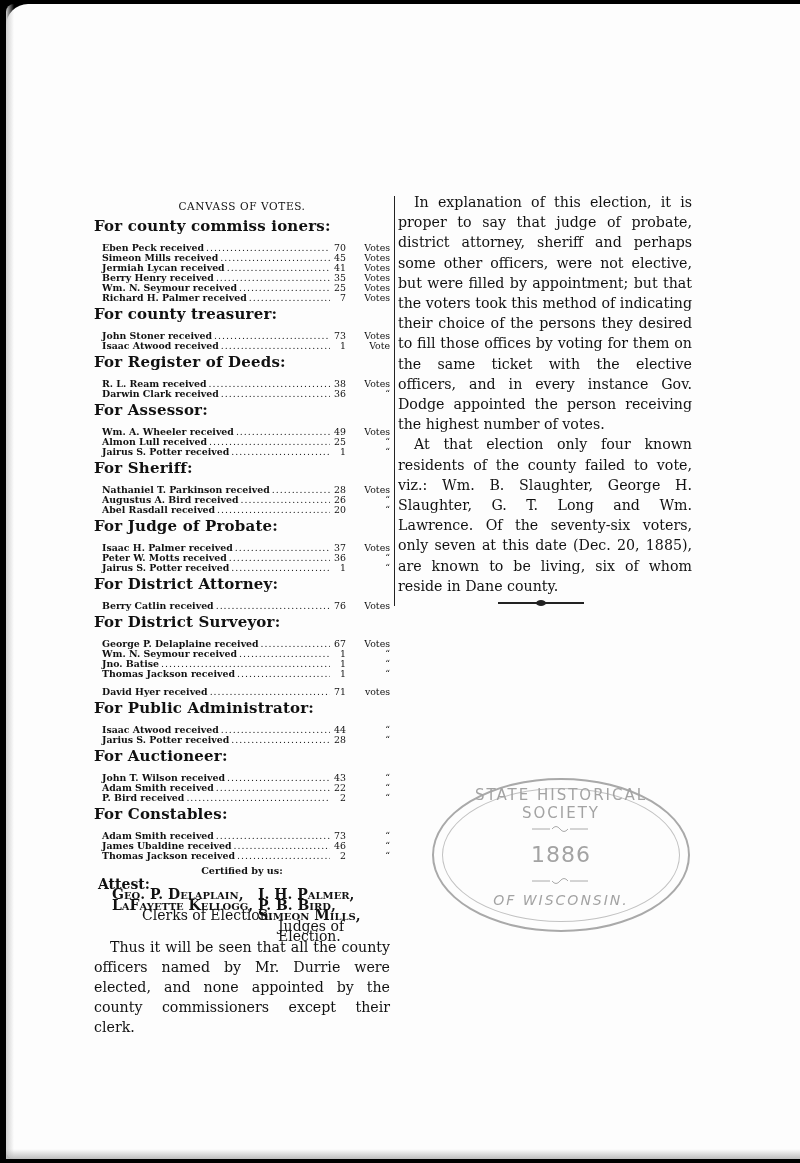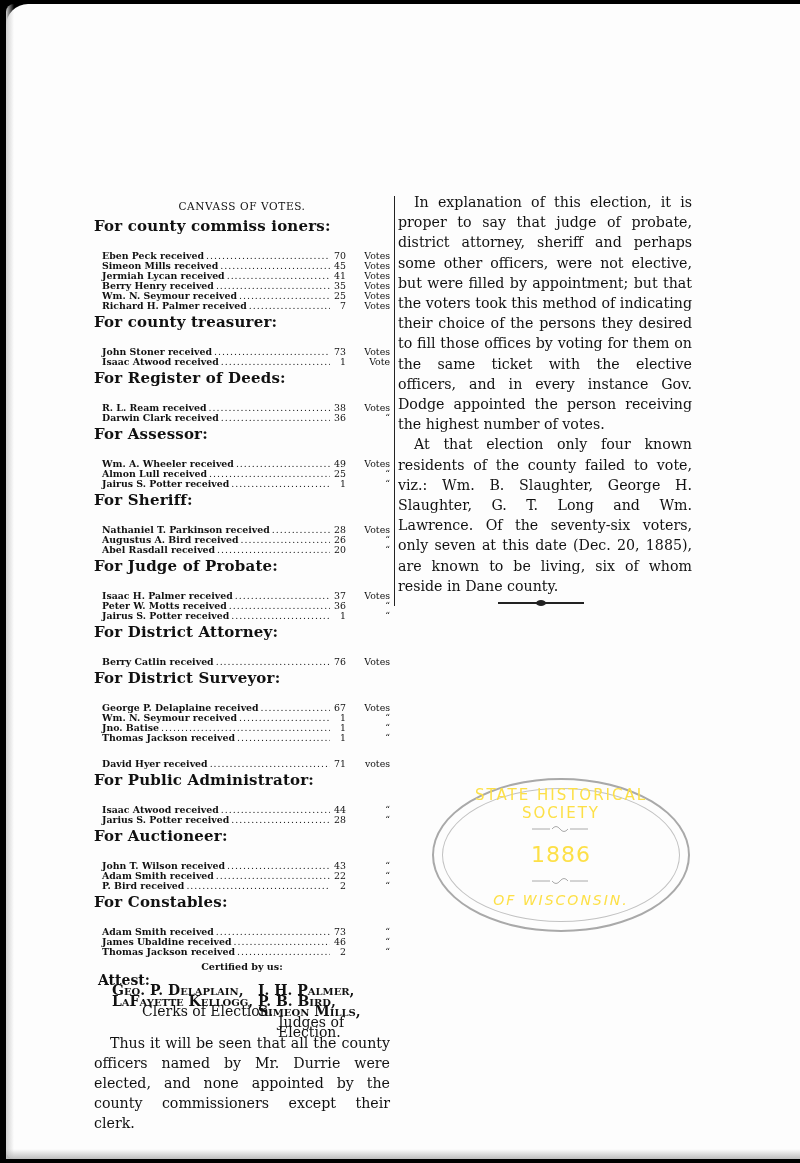--- a/index.html
+++ b/index.html
@@ -35,21 +35,21 @@
   }
   .doc-title {
     text-align: center; font-size: 10.5px; letter-spacing: 0.6px;
     margin: 0 0 6px 0; font-weight: normal;
   }
   .section { margin: 0 0 2px 0; }
   .section-heading {
     font-size: 15px; line-height: 17px; margin: 0 0 2px 0; font-weight: bold;
     letter-spacing: 0.2px;
   }
-  .entries { padding-left: 8px; margin: 16px 0 3px 0; }
+  .entries { padding-left: 8px; margin: 8px 0 3px 0; }
   .entry {
     display: flex; font-size: 9.4px; line-height: 10px; font-weight: bold;
     align-items: baseline; white-space: nowrap;
   }
   .entry .name { flex: 0 0 auto; }
   .entry .leader {
     flex: 1 1 auto; overflow: hidden; white-space: nowrap; font-weight: normal;
     letter-spacing: 1px; padding: 0 2px;
   }
   .entry .leader::before { content: "..............................................................................."; }
@@ -83,21 +83,21 @@
   }
   .ornament::after {
     content: ""; position: absolute; left: 38px; top: -2px; width: 10px; height: 6px;
     background: #222; border-radius: 50%;
   }
 
   
   .stamp {
     position: absolute; left: 432px; top: 778px; width: 254px; height: 150px;
     border: 2px solid #a9a9a9; border-radius: 50%;
-    color: #fde047;
+    color: #a3a3a3;
   }
   .stamp-inner {
     position: absolute; left: 8px; top: 8px; right: 8px; bottom: 8px;
     border: 1px solid #c2c2c2; border-radius: 50%;
   }
   .stamp-top {
     position: absolute; left: 0; top: 6px; width: 100%; text-align: center;
     font-family: "DejaVu Sans", sans-serif; font-size: 15px; letter-spacing: 2px;
   }
   .stamp-year {

